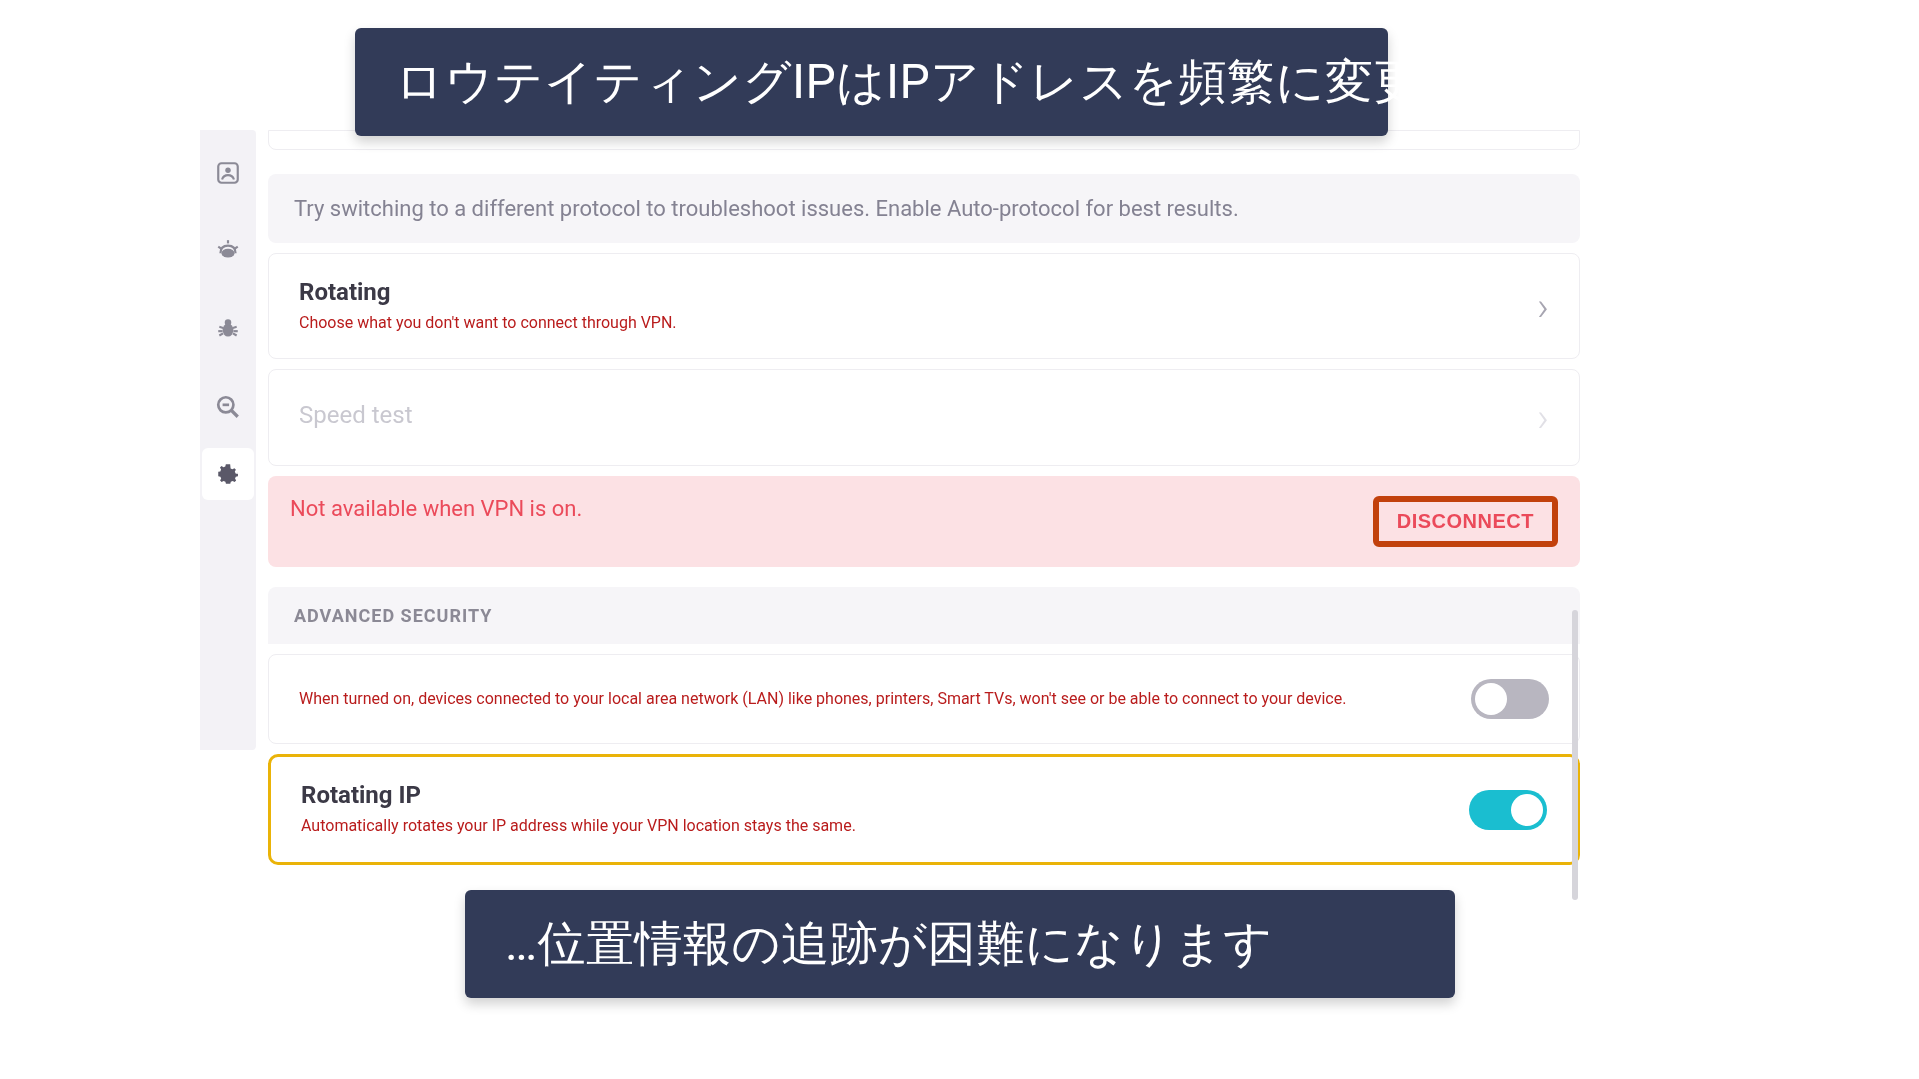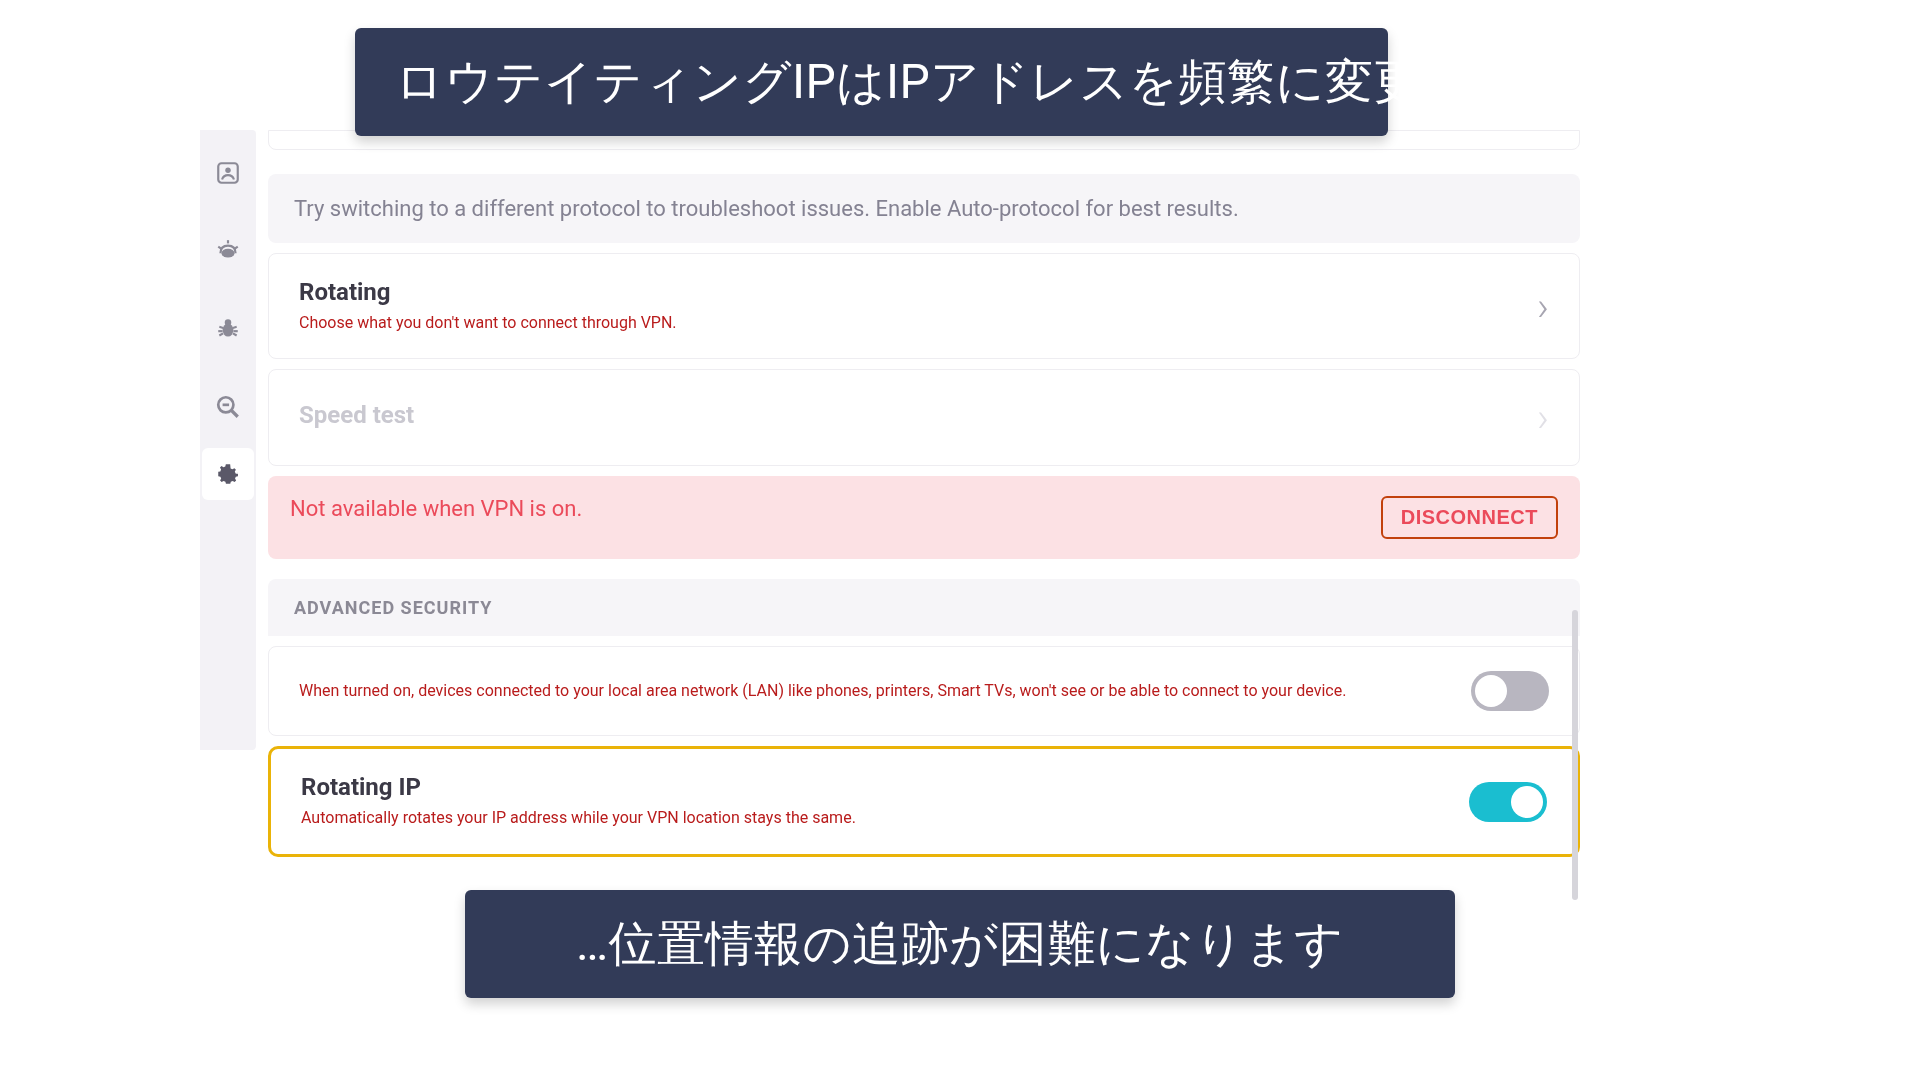--- a/index.html
+++ b/index.html
@@ -29,21 +29,21 @@
   padding: 22px 40px;
   border-radius: 6px;
   box-shadow: 0 6px 12px rgba(0,0,0,0.18);
   white-space: nowrap;
   letter-spacing: 0.5px;
 }
 .banner-top {
   left: 155px; top: 28px; width: 1033px; text-align: center;
 }
 .banner-bottom {
-  left: 165px; top: 890px; width: 990px; text-align: center;
+  left: 165px; top: 890px; width: 990px; text-align: left;
   left: 50%; transform: translateX(-50%);
 }
 
 
 .sidebar {
   position: absolute;
   left: 0;
   top: 130px;
   width: 56px;
   height: 620px;
@@ -124,21 +124,21 @@
   align-items: flex-start;
   justify-content: space-between;
   margin-bottom: 20px;
   margin-top: 6px;
 }
 .alert-text {
   color: #eb4a5a;
   font-size: 22px;
 }
 .disconnect-btn {
-  border: 2px solid #c2410c;
+  border: 6px solid #c2410c;
   color: #eb4a5a;
   background: #fce1e4;
   border-radius: 6px;
   padding: 8px 18px;
   font-size: 20px;
   font-weight: 700;
   letter-spacing: 0.5px;
 }
 
 .section-header {
@@ -264,21 +264,21 @@
           <div class="title">Rotating</div>
           <div class="desc">Choose what you don't want to connect through VPN.</div>
         </div>
         <div class="chevron">›</div>
       </div>
     </div>
 
     <div class="card disabled">
       <div class="row">
         <div class="row-text">
-          <div class="title" style="font-weight:700">Speed test</div>
+          <div class="title" style="font-weight:400">Speed test</div>
         </div>
         <div class="chevron">›</div>
       </div>
     </div>
 
     <div class="alert">
       <span class="alert-text">Not available when VPN is on.</span>
       <button class="disconnect-btn">DISCONNECT</button>
     </div>
 

